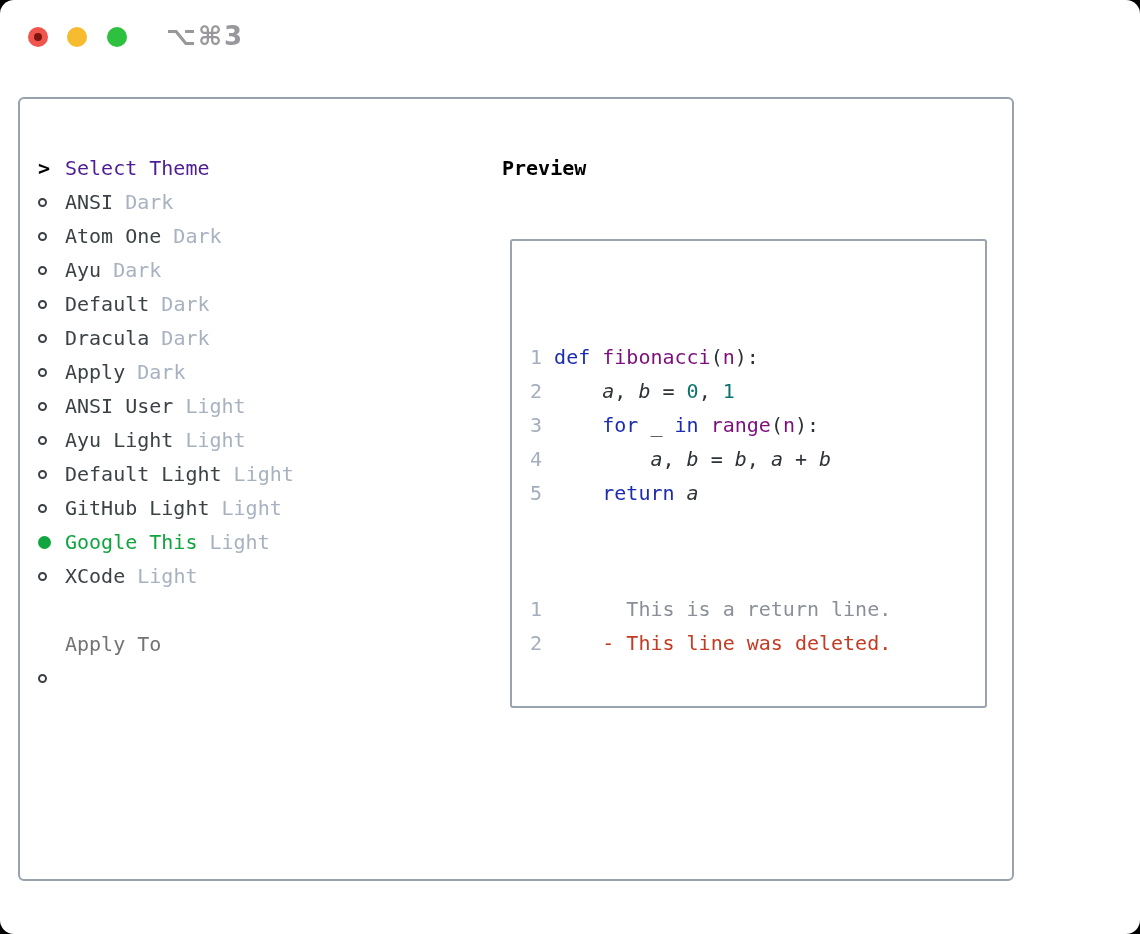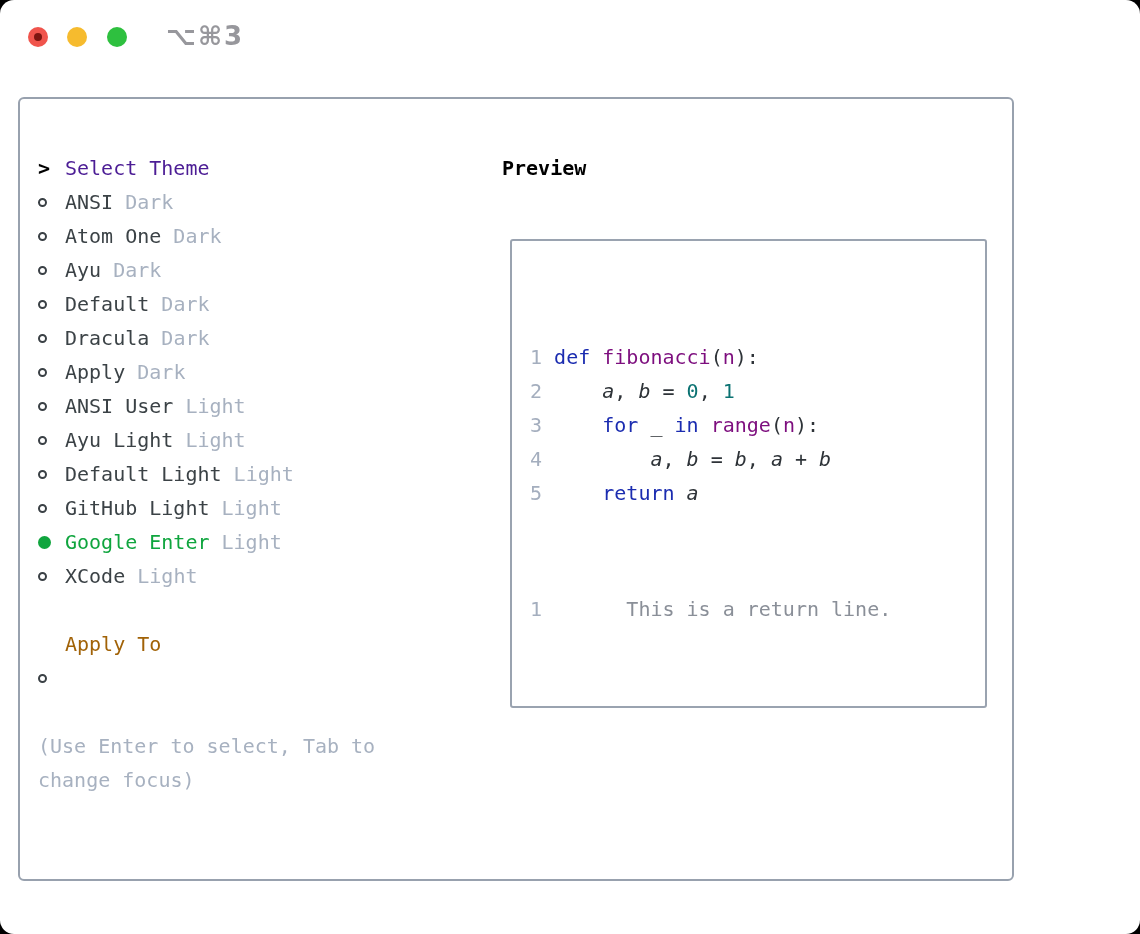--- a/index.html
+++ b/index.html
@@ -35,21 +35,21 @@
   .left-col {
     position:absolute; left:18px; top:52px;
     font-size:20px; color:#3b4246;
   }
   .row { display:flex; align-items:center; height:34px; white-space:pre; }
   .bullet { width:27px; display:flex; align-items:center; flex:0 0 27px; }
   .dot-ring  { width:9px;  height:9px;  border:2px solid #3a4045; border-radius:50%; }
   .dot-filled{ width:13px; height:13px; background:#10a53e; border-radius:50%; }
   .cursor-glyph { font-weight:700; color:#000; }
   .header-label { font-weight:400; color:#4c1d95; }
-  .apply-header-label { color:#a16207; }
+  .apply-header-label { color:#737373; }
   .iname { color:#3b4246;text-align:center; }
   .selected .iname { color:#0fa53e; }
   .suffix { color:#a7b1c0; }
   .spacer { height:34px; }
   .help {
     color:#a7b1c0; width:412px; line-height:34px; white-space:normal;
   }
   
   .preview-title {
     position:absolute; left:482px; top:52px; height:34px;
@@ -101,43 +101,42 @@
           <div class="row"><span class="bullet"><span class="dot-ring"></span></span><span class="iname">ANSI</span><span class="suffix"> Dark</span></div>
           <div class="row"><span class="bullet"><span class="dot-ring"></span></span><span class="iname">Atom One</span><span class="suffix"> Dark</span></div>
           <div class="row"><span class="bullet"><span class="dot-ring"></span></span><span class="iname">Ayu</span><span class="suffix"> Dark</span></div>
           <div class="row"><span class="bullet"><span class="dot-ring"></span></span><span class="iname">Default</span><span class="suffix"> Dark</span></div>
           <div class="row"><span class="bullet"><span class="dot-ring"></span></span><span class="iname">Dracula</span><span class="suffix"> Dark</span></div>
           <div class="row"><span class="bullet"><span class="dot-ring"></span></span><span class="iname">Apply</span><span class="suffix"> Dark</span></div>
           <div class="row"><span class="bullet"><span class="dot-ring"></span></span><span class="iname">ANSI User</span><span class="suffix"> Light</span></div>
           <div class="row"><span class="bullet"><span class="dot-ring"></span></span><span class="iname">Ayu Light</span><span class="suffix"> Light</span></div>
           <div class="row"><span class="bullet"><span class="dot-ring"></span></span><span class="iname">Default Light</span><span class="suffix"> Light</span></div>
           <div class="row"><span class="bullet"><span class="dot-ring"></span></span><span class="iname">GitHub Light</span><span class="suffix"> Light</span></div>
-          <div class="row selected"><span class="bullet"><span class="dot-filled"></span></span><span class="iname">Google Enter</span><span class="suffix"> Light</span></div>
+          <div class="row selected"><span class="bullet"><span class="dot-filled"></span></span><span class="iname">Google This</span><span class="suffix"> Light</span></div>
           <div class="row"><span class="bullet"><span class="dot-ring"></span></span><span class="iname">XCode</span><span class="suffix"> Light</span></div>
         </div>
 
       <div class="spacer"></div>
 
       <div class="row">
         <span class="bullet"></span>
         <span class="apply-header-label">Apply To</span>
       </div>
 
       <div id="apply-list">
           <div class="row"><span class="bullet"><span class="dot-ring"></span></span></div>
         </div>
 
       <div class="spacer"></div>
 
-      <div class="help">(Use Enter to select, Tab to change focus)</div>
     </div>
 
     <div class="preview-title">Preview</div>
 
     <div class="preview-box">
       <div class="code-area">
         <div id="code-lines"><div class="cline"><span class="lnum">1 </span><span class="kw">def</span><span class="pl"> </span><span class="fn">fibonacci</span><span class="pl">(</span><span class="fn">n</span><span class="pl">):</span></div><div class="cline"><span class="lnum">2 </span><span class="pl">    </span><span class="var">a</span><span class="pl">, </span><span class="var">b</span><span class="pl"> = </span><span class="nm">0</span><span class="pl">, </span><span class="nm">1</span></div><div class="cline"><span class="lnum">3 </span><span class="pl">    </span><span class="kw">for</span><span class="pl"> _ </span><span class="kw">in</span><span class="pl"> </span><span class="fn">range</span><span class="pl">(</span><span class="fn">n</span><span class="pl">):</span></div><div class="cline"><span class="lnum">4 </span><span class="pl">        </span><span class="var">a</span><span class="pl">, </span><span class="var">b</span><span class="pl"> = </span><span class="var">b</span><span class="pl">, </span><span class="var">a</span><span class="pl"> + </span><span class="var">b</span></div><div class="cline"><span class="lnum">5 </span><span class="pl">    </span><span class="kw">return</span><span class="pl"> </span><span class="var">a</span></div></div>
-        <div id="diff-lines" class="diff-area"><div class="cline"><span class="lnum">1 </span><span class="ctx">      This is a return line.</span></div></div>
+        <div id="diff-lines" class="diff-area"><div class="cline"><span class="lnum">1 </span><span class="ctx">      This is a return line.</span></div><div class="cline"><span class="lnum">2 </span><span class="del">    - This line was deleted.</span></div></div>
       </div>
     </div>
 
   </div>
 </div>
 
 </body></html>

